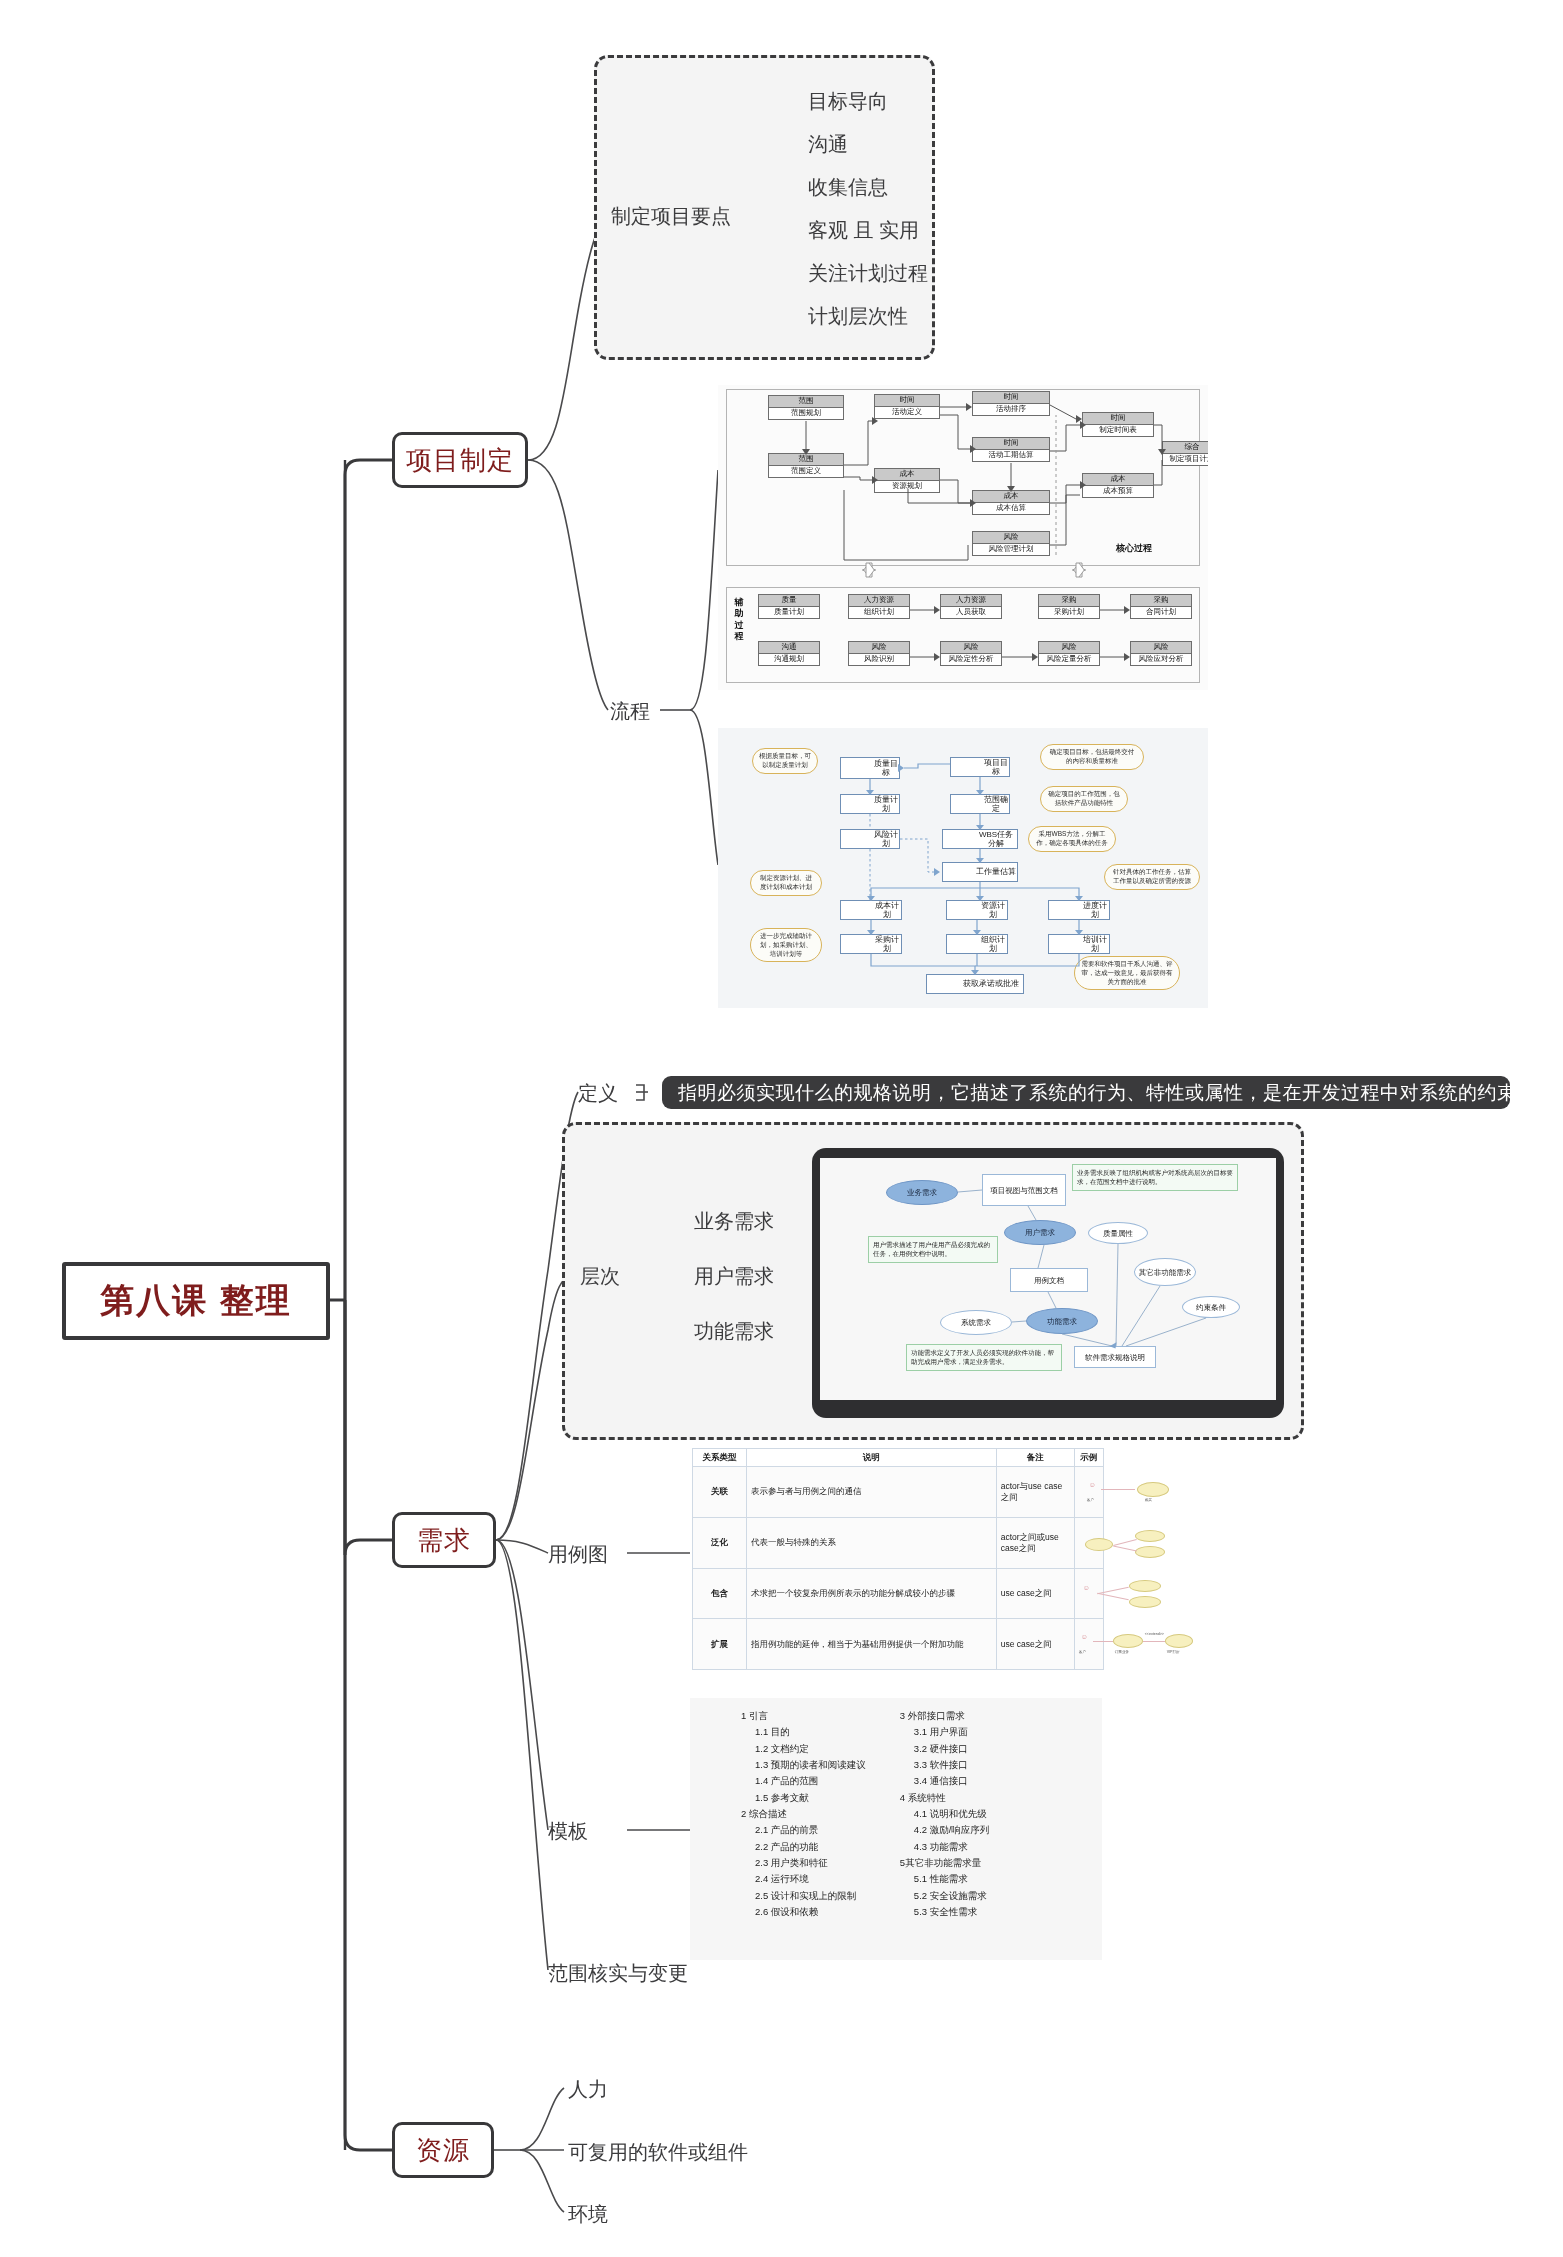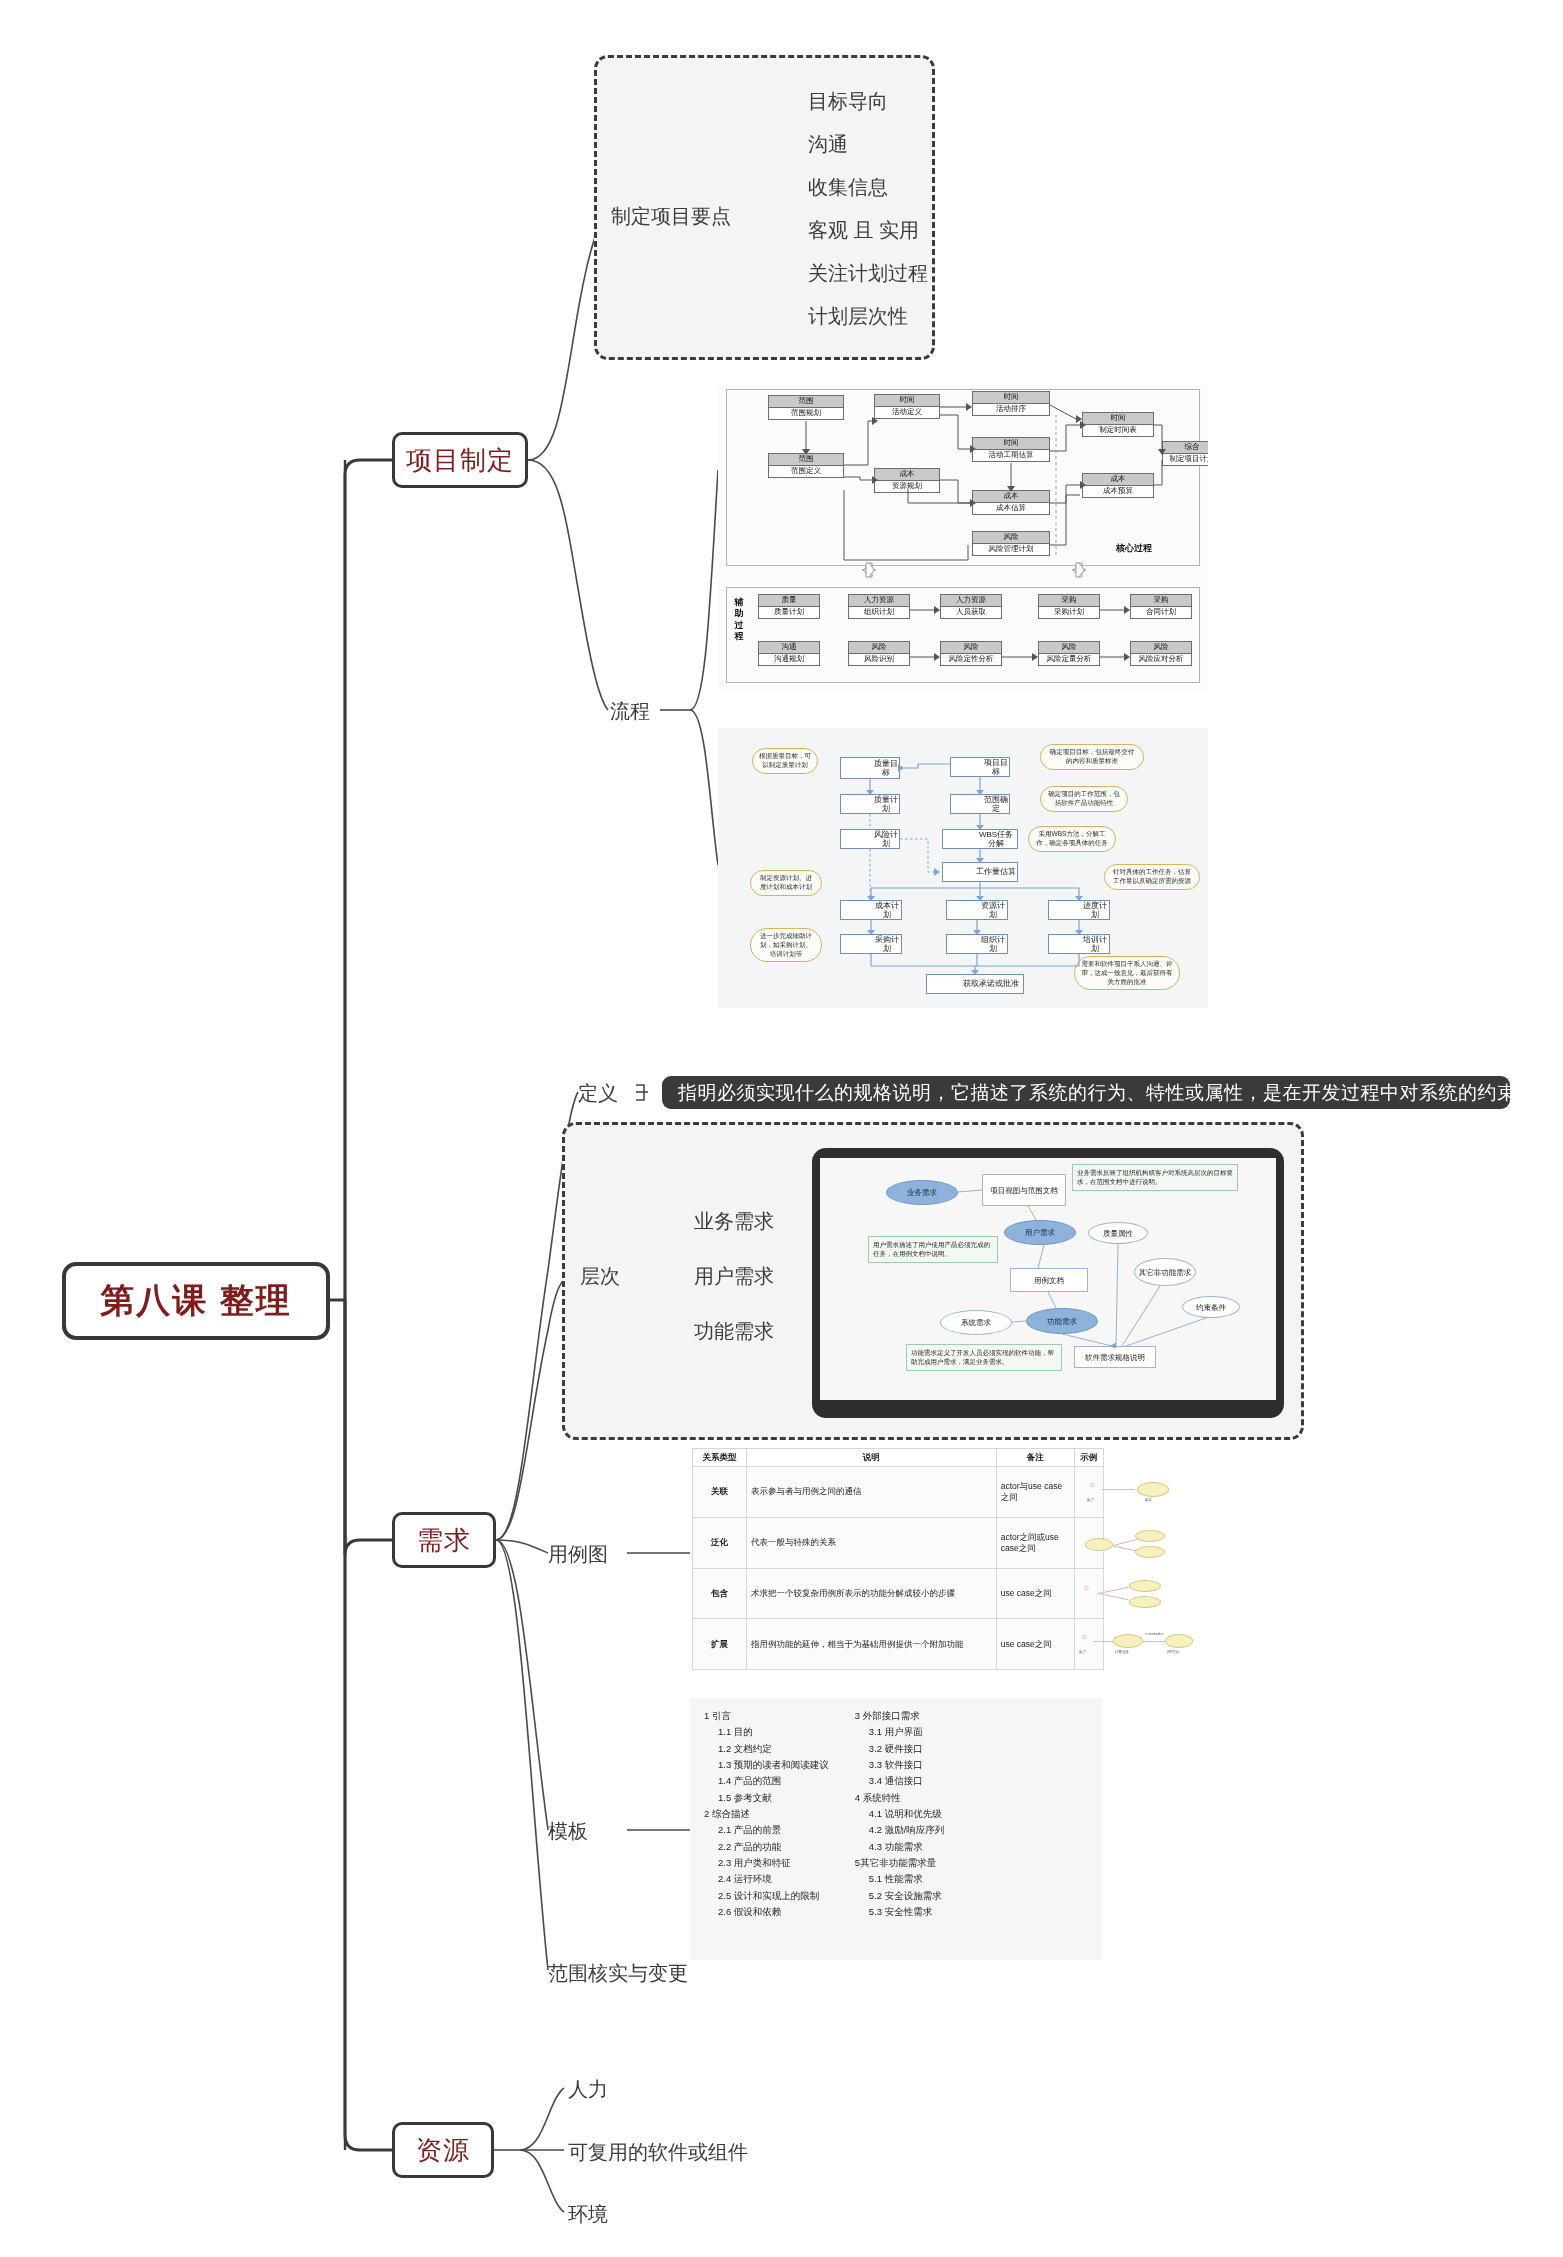--- a/index.html
+++ b/index.html
@@ -19,21 +19,21 @@
   .box {
     position:absolute;
     border:3px solid #38383a;
     border-radius:10px;
     background:#fff;
     display:flex; align-items:center; justify-content:center;
     font-size:26px; letter-spacing:1px; color:#7f1d1d;
     white-space:nowrap;
   }
   .root {
-    border-width:4px; border-radius:14px;
+    border-width:4px; border-radius:3px;
     font-size:34px; font-weight:bold; letter-spacing:2px;
   }
   .leaf {
     position:absolute; font-size:20px; color:#3c3c3e; white-space:nowrap;
   }
 
   
   .dashed {
     position:absolute;
     border:3px dashed #3b3b3d;
@@ -118,21 +118,21 @@
   .uctable td.c { text-align:center; font-weight:bold; width:54px;}
   .uctable td.n { width:78px; }
   .ucfig { position:relative; height:26px; }
   .ucell { position:absolute; background:#f7f0bf; border:1px solid #d6c97e; border-radius:50%; }
   .ucact { position:absolute; color:#d98f96; font-size:7px; text-align:center; line-height:1; }
   .ucline { position:absolute; background:#e2b6bb; height:1px; }
   .uctiny { position:absolute; font-size:3.6px; color:#555; white-space:nowrap; }
 
   
   .tmpl { position:absolute; background:#f6f6f6; padding:10px 14px; }
-  .tmpl .cols { display:flex; gap:26px; }
+  .tmpl .cols { display:flex; gap:34px;margin-left:37px; }
   .tmpl .col { font-size:9.5px; color:#1c1c1c; line-height:1.72; }
   .tmpl .l1 { padding-left:0; }
   .tmpl .l2 { padding-left:14px; }
 </style>
 </head>
 <body>
 
 <div id="map">
 
   <svg class="links" viewBox="0 0 1563 2257">

